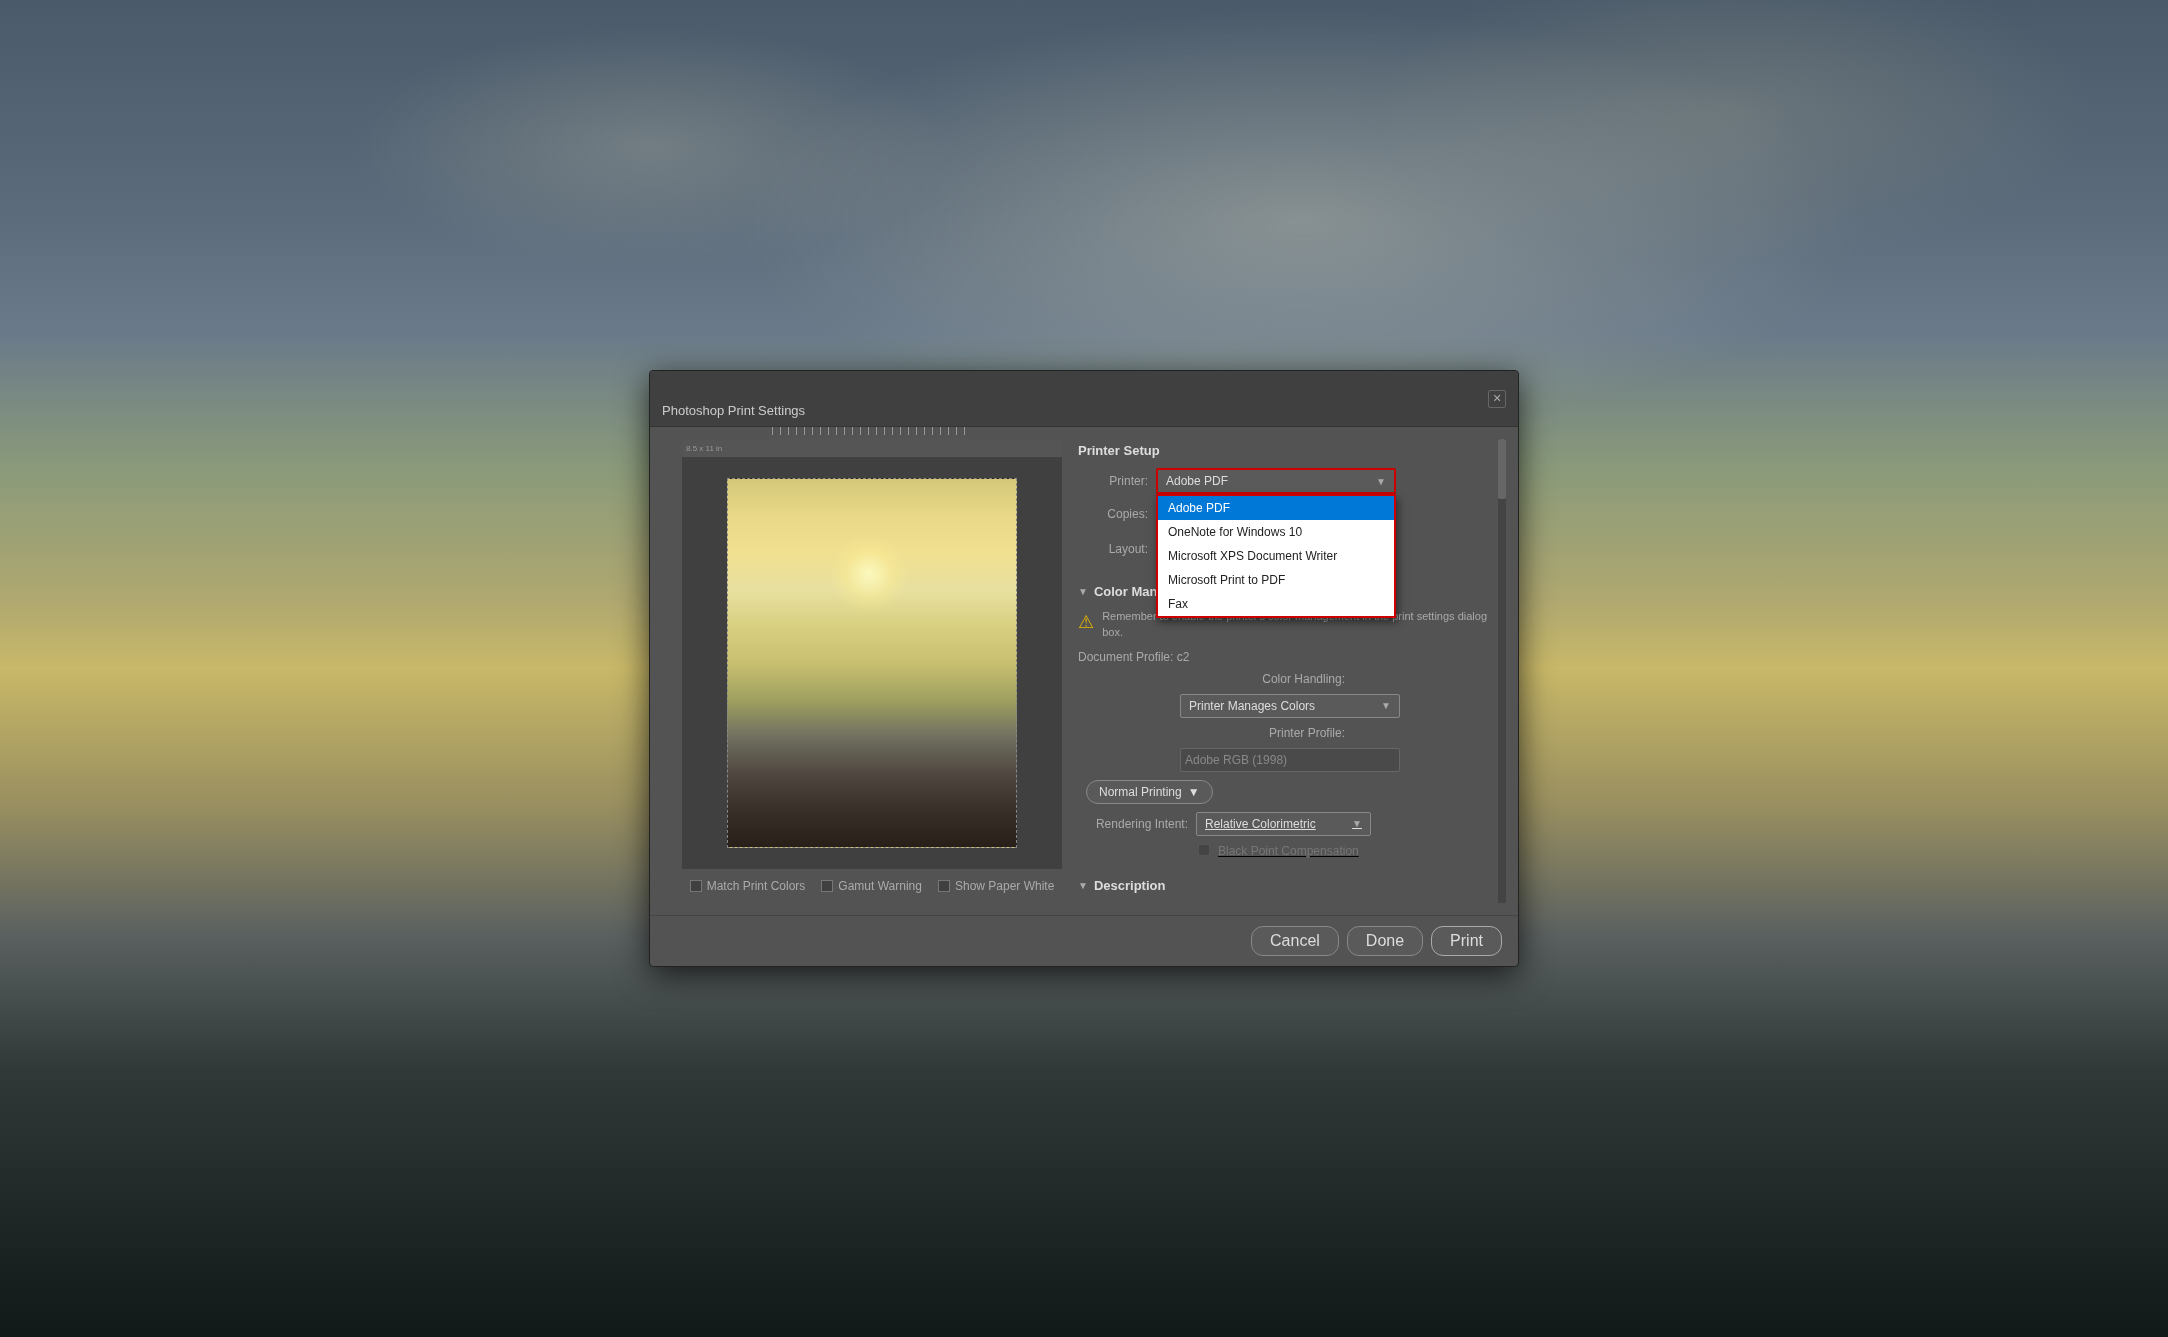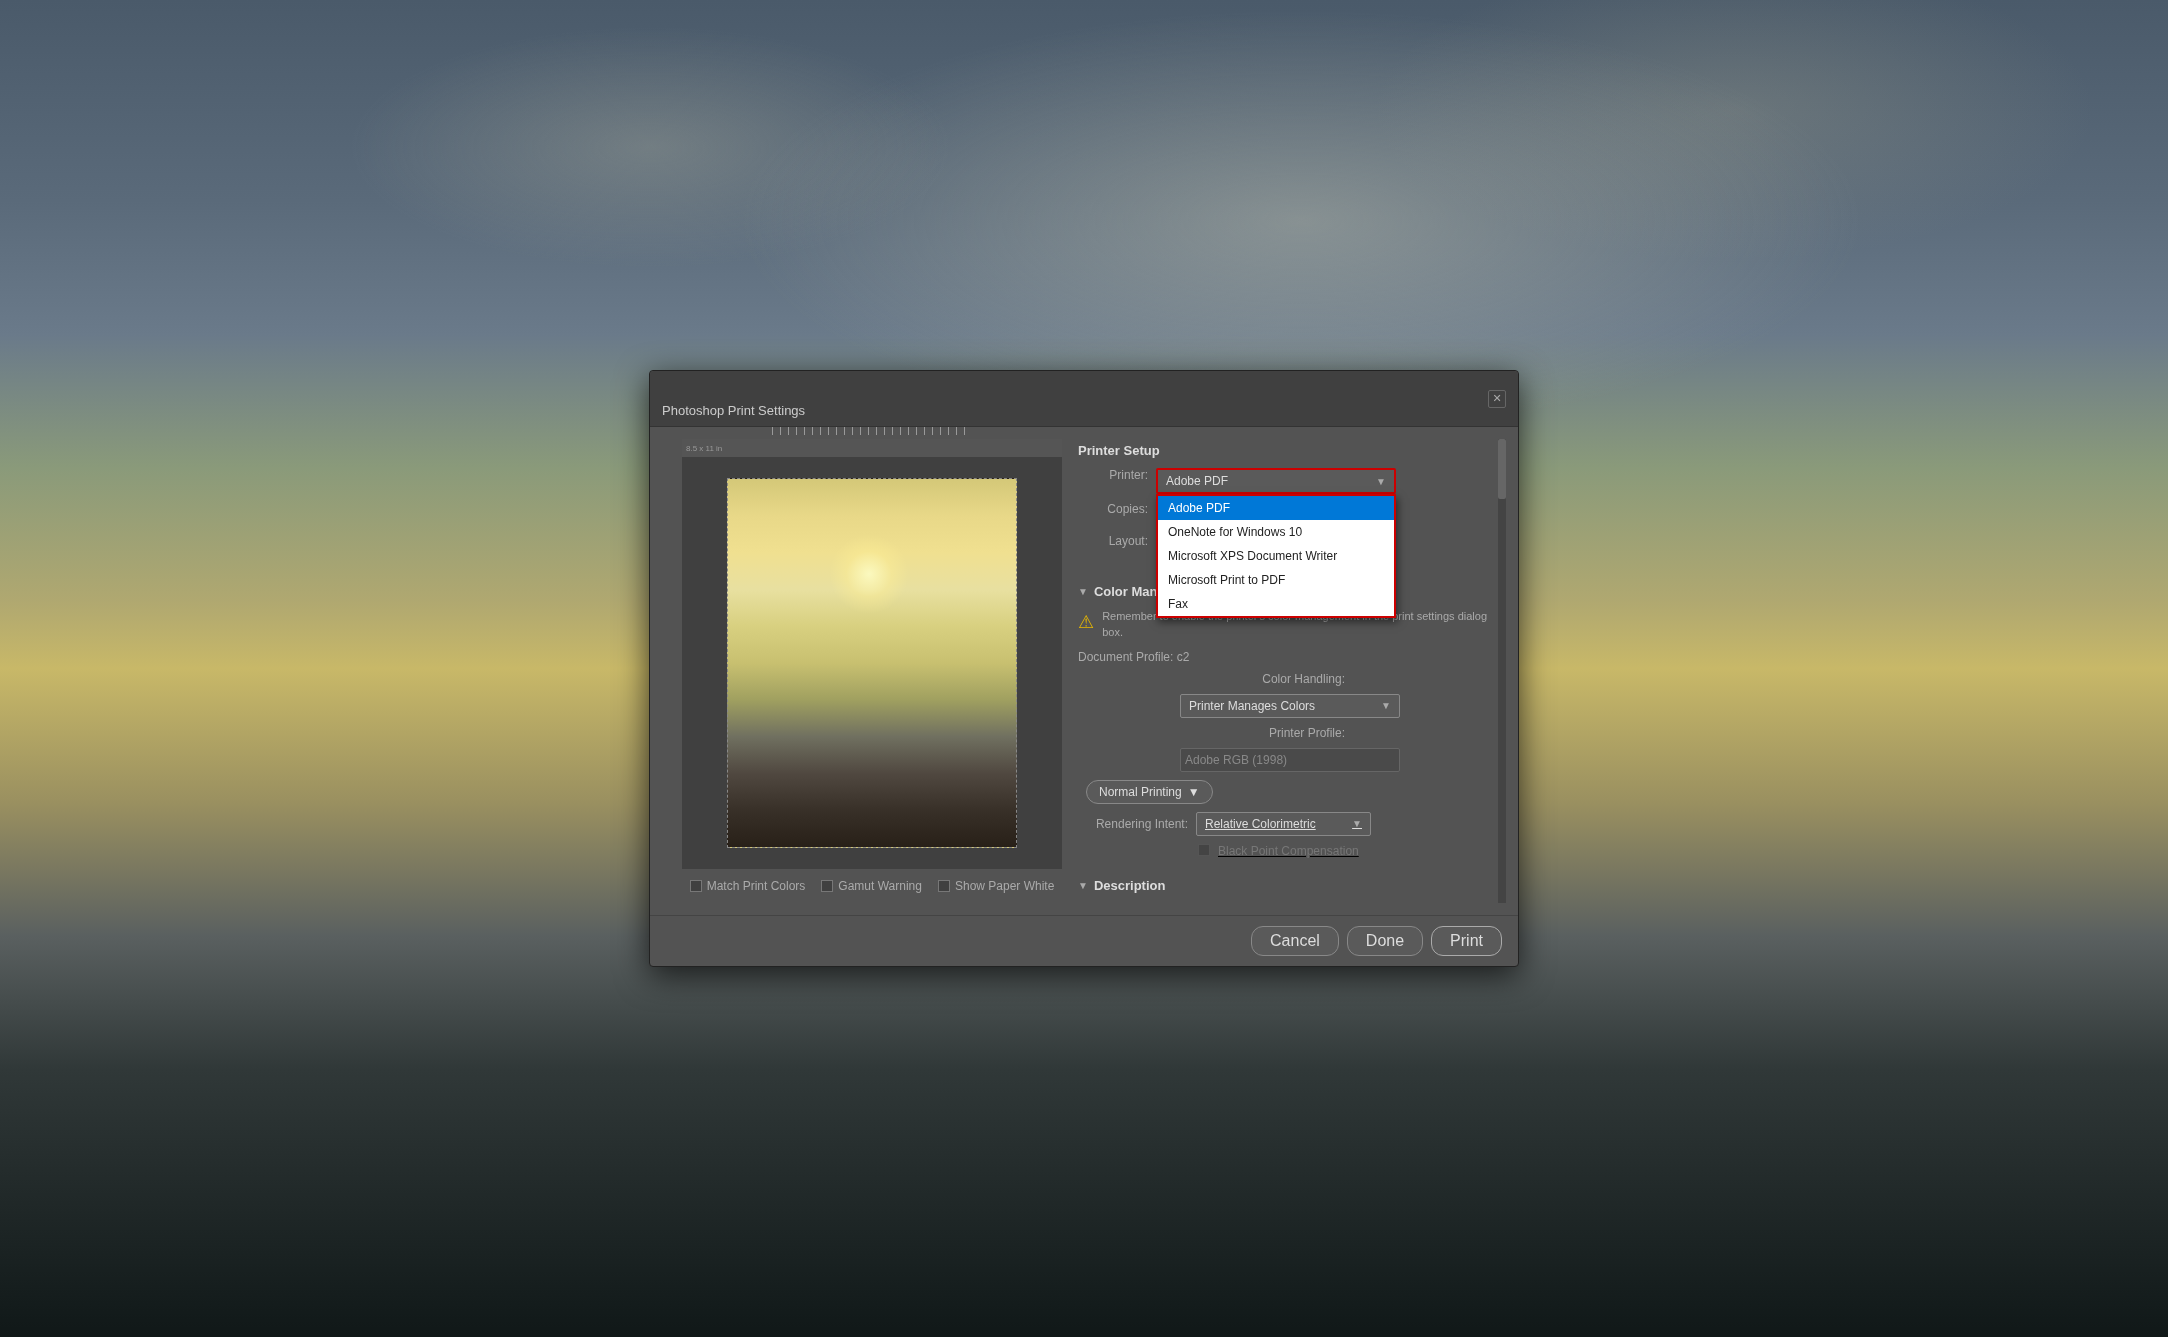--- a/index.html
+++ b/index.html
@@ -233,21 +233,21 @@
       align-items: center;
       gap: 6px;
     }
     .section-arrow {
       color: #aaa;
       font-size: 10px;
     }
 
     .form-row {
       display: flex;
-      align-items: flex-start;
+      align-items: center;
       margin-bottom: 8px;
       gap: 8px;
     }
     .form-label {
       color: #aaa;
       font-size: 12px;
       text-align: right;
       flex-shrink: 0;
     }
     .printer-label { width: 70px; }

